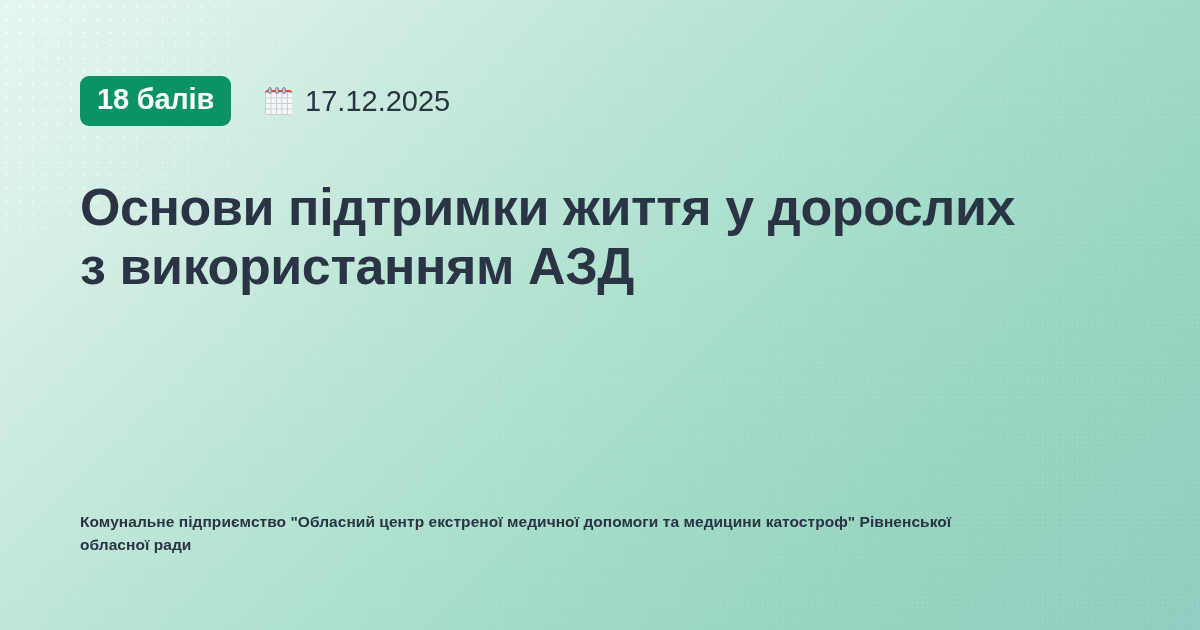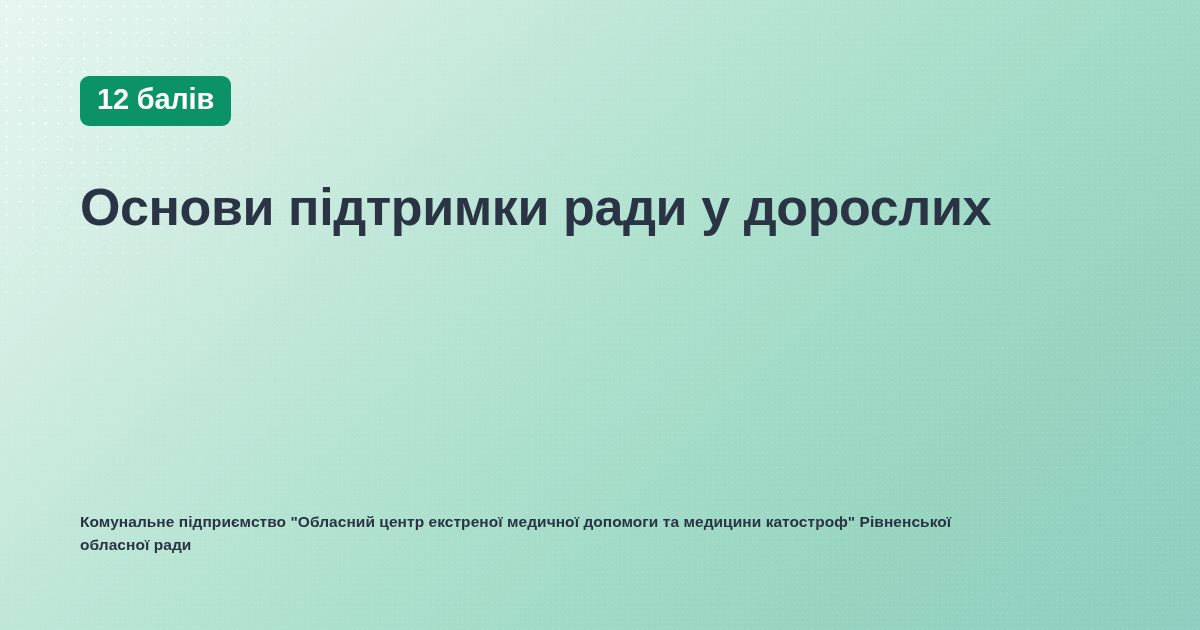--- a/index.html
+++ b/index.html
@@ -181,27 +181,38 @@
 
 <div class="card">
 
   <div class="noise"></div>
   <div class="sparkle"></div>
 
   <div class="content">
 
     <div class="meta-row">
 
-      <span class="badge">12 балів</span>
-
+      <span class="badge">18 балів</span>
+
+      <span class="meta-item">
+        <span class="icon-cal">
+          <span class="cal-top"></span>
+          <span class="cal-body"></span>
+          <span class="ring r1"></span>
+          <span class="ring r2"></span>
+          <span class="ring r3"></span>
+        </span>
+        <span>17.12.2025</span>
+      </span>
 
 
     </div>
 
     <h1 class="title">
-      <span class="line">Основи підтримки ради у дорослих</span>
+      <span class="line">Основи підтримки життя у дорослих</span>
+      <span class="line">з використанням АЗД</span>
     </h1>
 
   </div>
 
   <div class="footer">Комунальне підприємство "Обласний центр екстреної медичної допомоги та медицини катостроф" Рівненської обласної ради</div>
 
 </div>
 
 </body></html>

